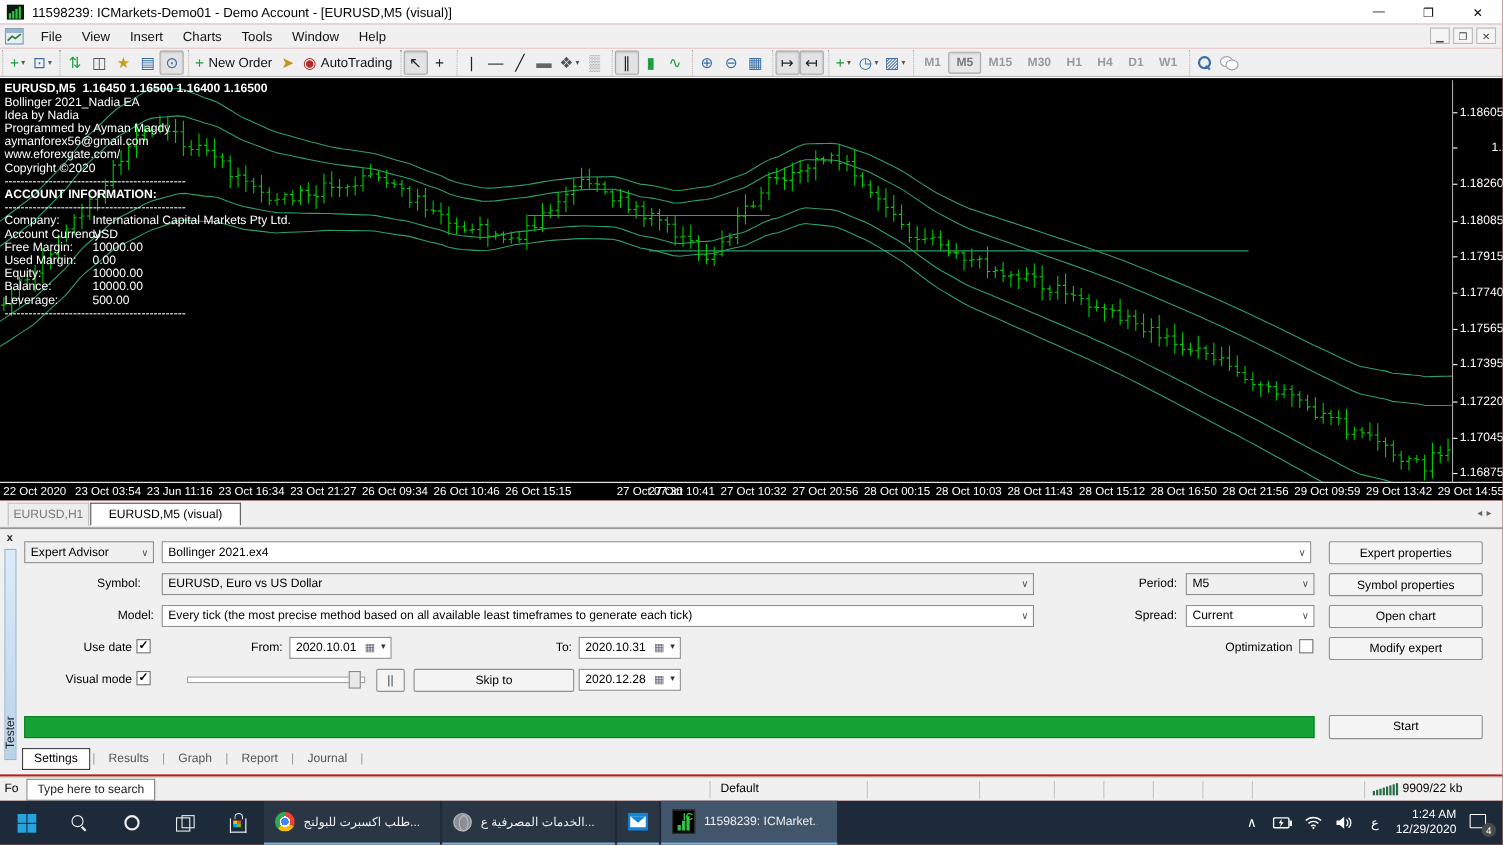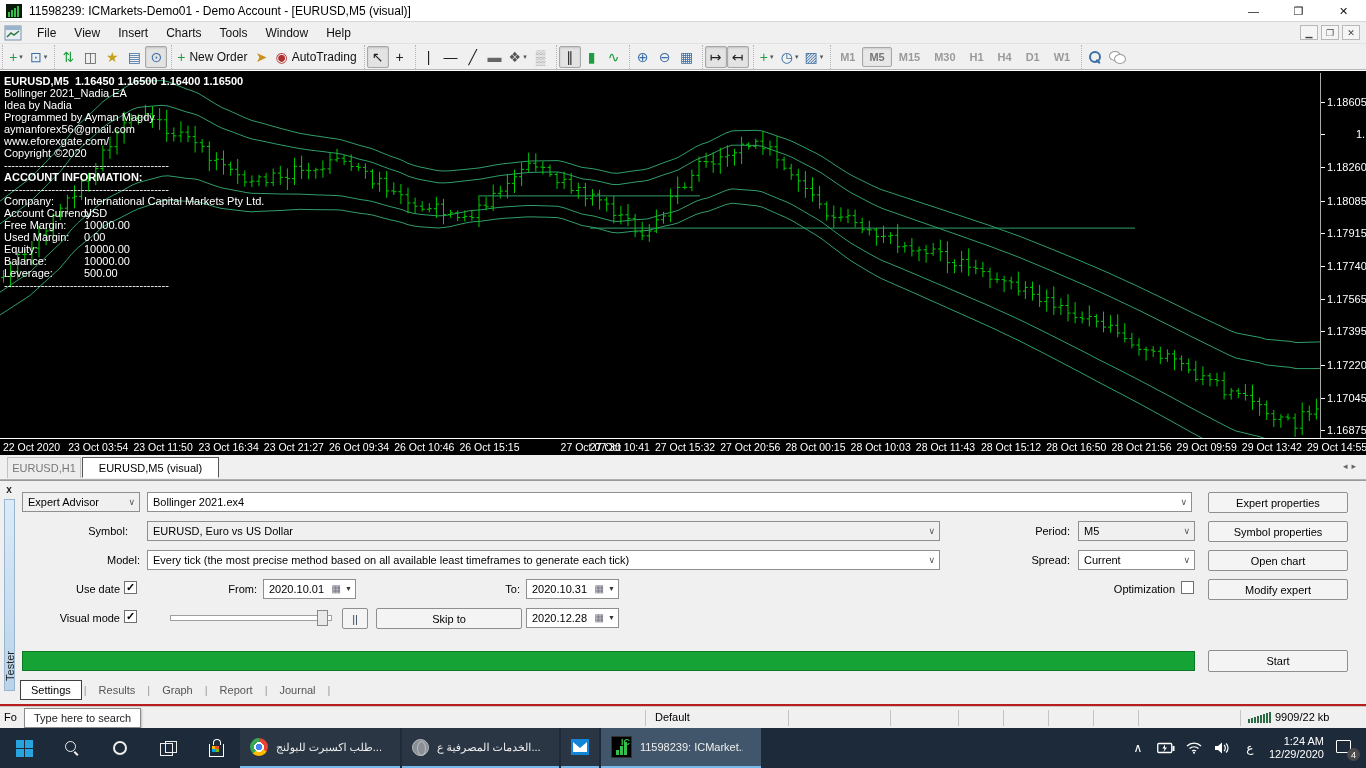--- a/index.html
+++ b/index.html
@@ -332,29 +332,29 @@
         <span class="p-tick" style="top: 291.621px;"></span>
         <span class="p-lbl" style="top: 285.621px;">1.17220</span>
         <span class="p-tick" style="top: 324.803px;"></span>
         <span class="p-lbl" style="top: 318.803px;">1.17045</span>
         <span class="p-tick" style="top: 357.036px;"></span>
         <span class="p-lbl" style="top: 351.036px;">1.16875</span>
       </div>
     <div class="time-axis" id="time-axis">
         <span class="t-lbl" style="left: 3px;">22 Oct 2020</span>
         <span class="t-lbl" style="left: 68.2px;">23 Oct 03:54</span>
-        <span class="t-lbl" style="left: 133.4px;">23 Oct 11:50</span>
+        <span class="t-lbl" style="left: 133.4px;">23 Jun 11:16</span>
         <span class="t-lbl" style="left: 198.6px;">23 Oct 16:34</span>
         <span class="t-lbl" style="left: 263.8px;">23 Oct 21:27</span>
         <span class="t-lbl" style="left: 329px;">26 Oct 09:34</span>
         <span class="t-lbl" style="left: 394.2px;">26 Oct 10:46</span>
         <span class="t-lbl" style="left: 459.4px;">26 Oct 15:15</span>
         <span class="t-lbl" style="left: 524.6px; margin-left: 36px;">27 Oct 07:30</span>
         <span class="t-lbl" style="left: 589.8px;">27 Oct 10:41</span>
-        <span class="t-lbl" style="left: 655px;">27 Oct 15:32</span>
+        <span class="t-lbl" style="left: 655px;">27 Oct 10:32</span>
         <span class="t-lbl" style="left: 720.2px;">27 Oct 20:56</span>
         <span class="t-lbl" style="left: 785.4px;">28 Oct 00:15</span>
         <span class="t-lbl" style="left: 850.6px;">28 Oct 10:03</span>
         <span class="t-lbl" style="left: 915.8px;">28 Oct 11:43</span>
         <span class="t-lbl" style="left: 981px;">28 Oct 15:12</span>
         <span class="t-lbl" style="left: 1046.2px;">28 Oct 16:50</span>
         <span class="t-lbl" style="left: 1111.4px;">28 Oct 21:56</span>
         <span class="t-lbl" style="left: 1176.6px;">29 Oct 09:59</span>
         <span class="t-lbl" style="left: 1241.8px;">29 Oct 13:42</span>
         <span class="t-lbl" style="left: 1307px;">29 Oct 14:55</span>

